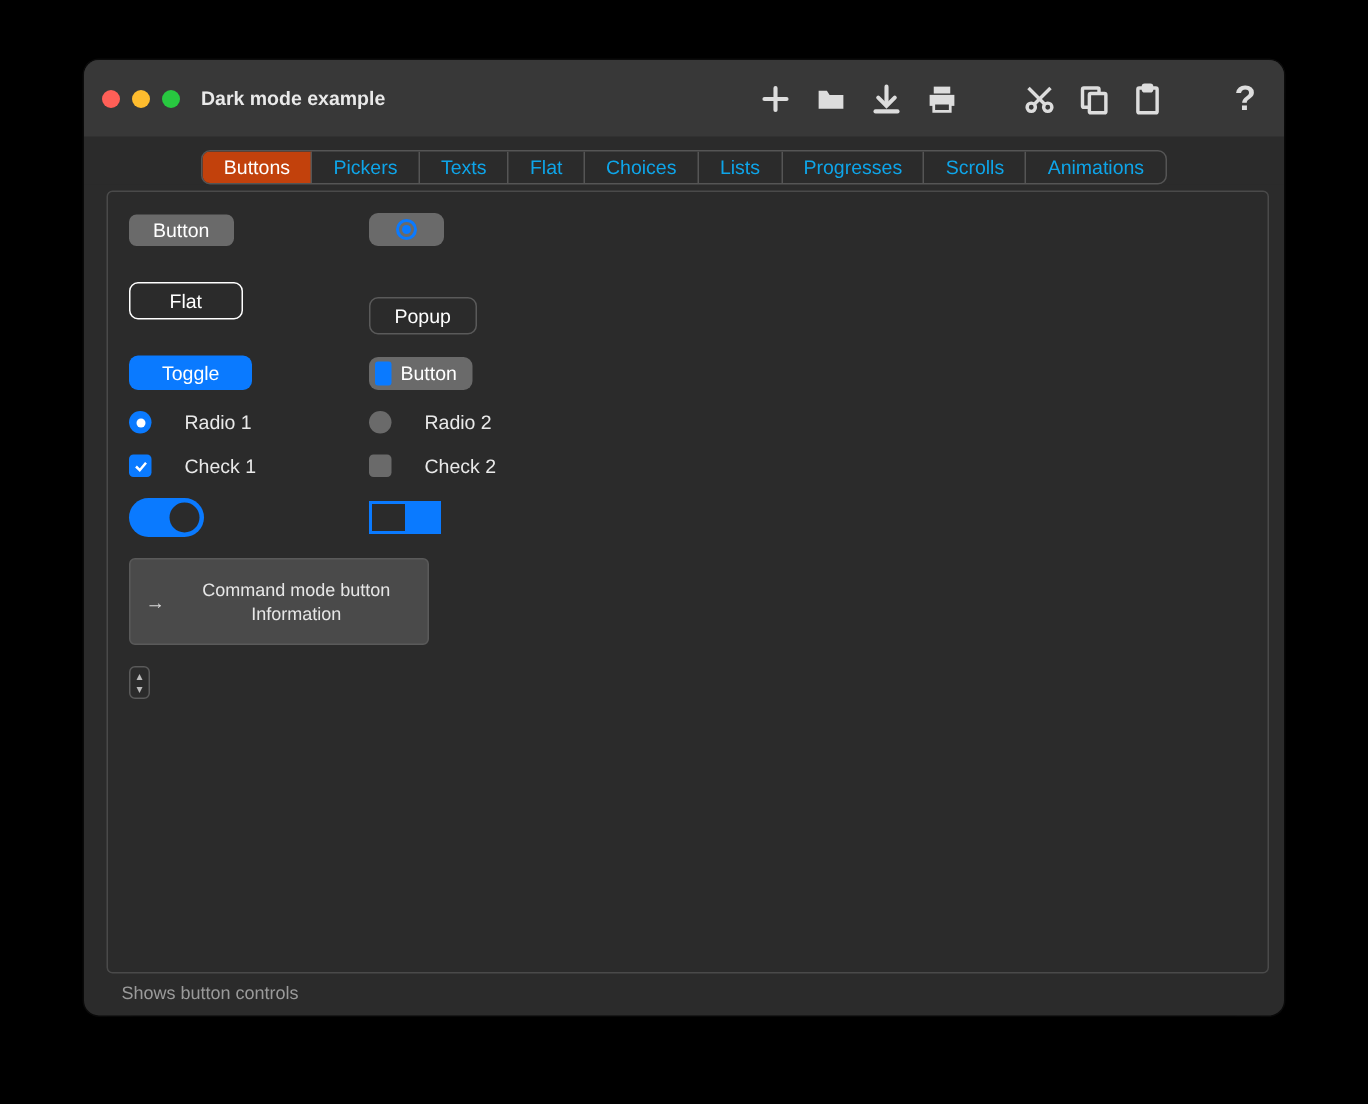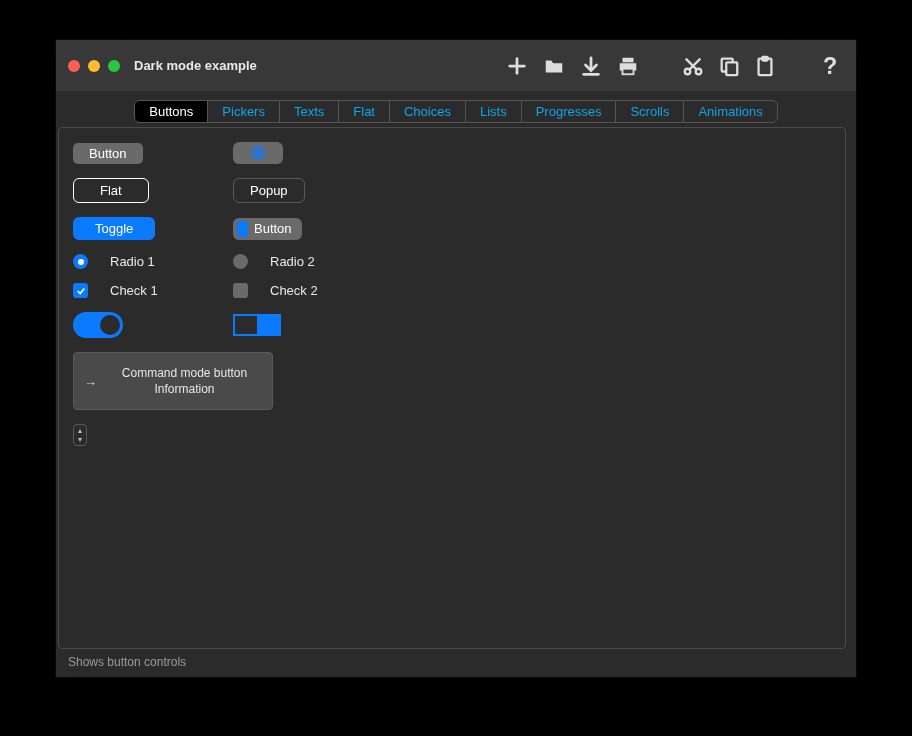--- a/index.html
+++ b/index.html
@@ -2,21 +2,21 @@
 <html><head>
 <meta charset="utf-8">
 <style>
   * { box-sizing: border-box; margin: 0; padding: 0; font-family: -apple-system, BlinkMacSystemFont, "Segoe UI", Helvetica, Arial, sans-serif; }
   body { background: #000; width: 912px; height: 736px; position: relative; }
   .window {
     position: absolute;
     left: 56px; top: 40px;
     width: 800px; height: 637px;
     background: #2b2b2b;
-    border-radius: 0;
+    border-radius: 10px;
     box-shadow: 0 20px 60px rgba(0,0,0,0.6), 0 0 0 1px rgba(255,255,255,0.05);
     display: flex; flex-direction: column;
     overflow: hidden;
   }
   .titlebar {
     height: 52px;
     background: #383838;
     display: flex; align-items: center;
     padding: 0 12px;
     border-bottom: 1px solid #2b2b2b;
@@ -42,22 +42,22 @@
     overflow: hidden;
     background: #2b2b2b;
   }
   .tab {
     padding: 3px 14px;
     color: #0ea5e9; font-size: 13px;
     border-right: 1px solid #555;
     cursor: default;
   }
   .tab:last-child { border-right: none; }
-  .tab.active { background: #000000; color: #fff; }
-  .panel-wrap { padding: 4px 10px 0 2px; flex:1; display:flex; flex-direction:column;justify-content:flex-end;}
+  .tab.active { background: #c2410c; color: #fff; }
+  .panel-wrap { padding: 4px 10px 0 15px; flex:1; display:flex; flex-direction:column;justify-content:flex-end;}
   .panel {
     flex:1;
     border: 1px solid #4a4a4a;
     border-radius: 4px;
     padding: 14px;
     display: flex; flex-direction: column; gap: 14px;
     align-items: flex-start;
   }
   .row { display: flex; gap: 40px; align-items: center; }
   .col1 { width: 120px; display:flex; align-items:center; }
@@ -70,21 +70,21 @@
     cursor: default;
   }
   .btn-flat {
     background: transparent; color:#fff;
     border: 1.5px solid #fff; border-radius: 6px;
     padding: 4px 26px; font-size: 13px;
   }
   .btn-popup {
     background: #2b2b2b; color:#fff;
     border: 1px solid #5a5a5a; border-radius: 6px;
-    padding: 4px 16px; font-size: 13px;
+    padding: 4px 16px; font-size: 13px; margin-top: 20px;
   }
   .btn-toggle {
     background: #0a7aff; color:#fff;
     border-radius: 6px; padding: 4px 22px;
     font-size: 13px; border:none;
   }
   .btn-light {
     background: #6a6a6a; border-radius: 6px;
     padding: 3px 10px 3px 4px; font-size: 13px; color:#fff;
     display:flex; align-items:center; gap:6px;

